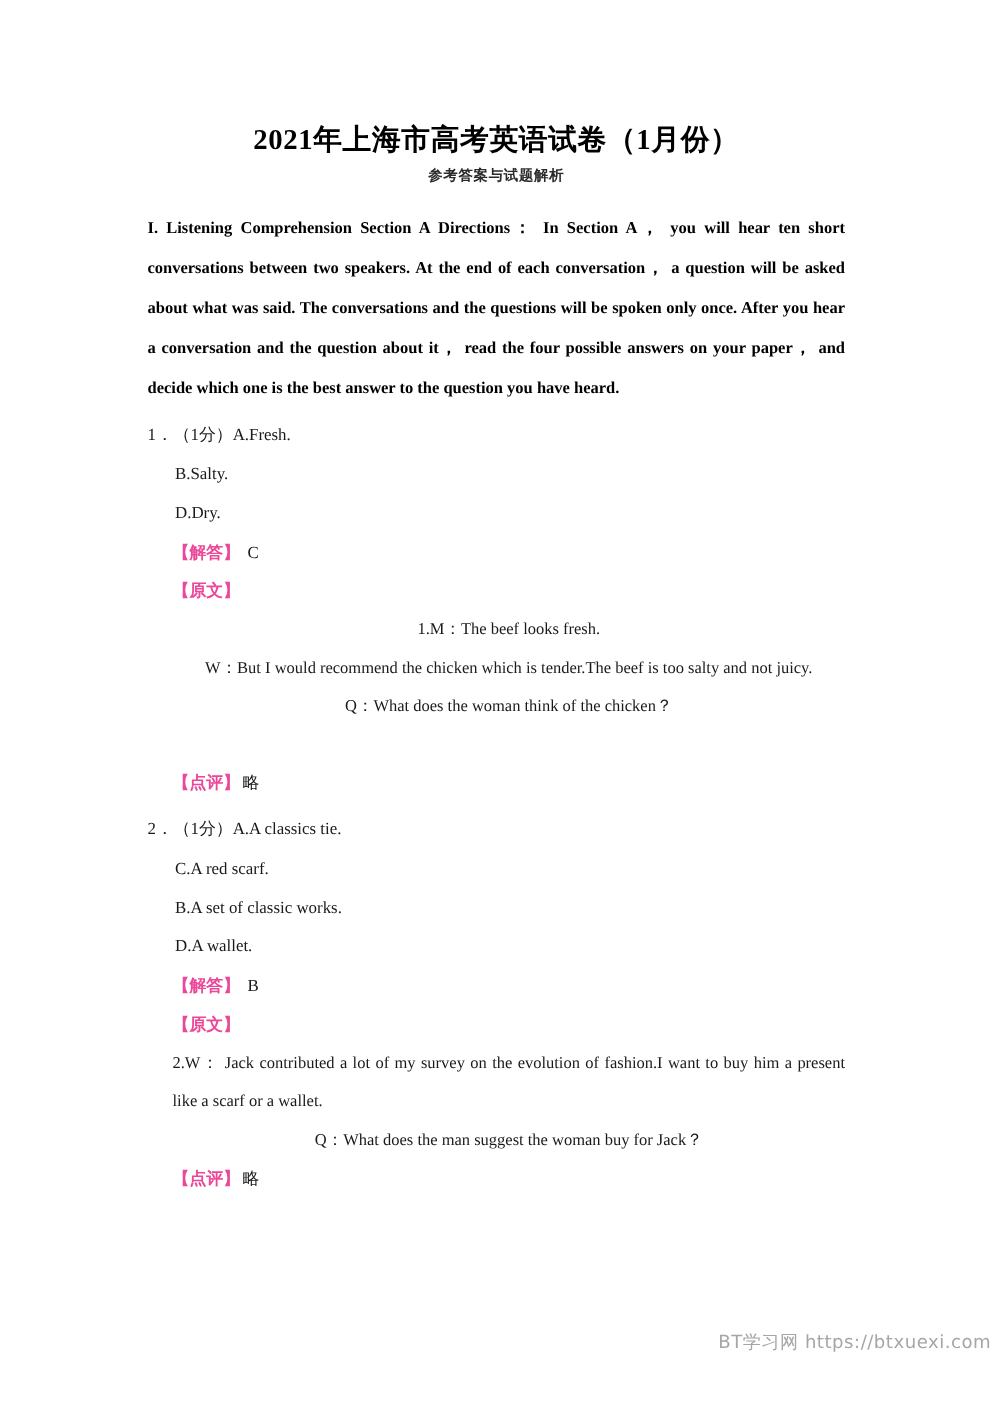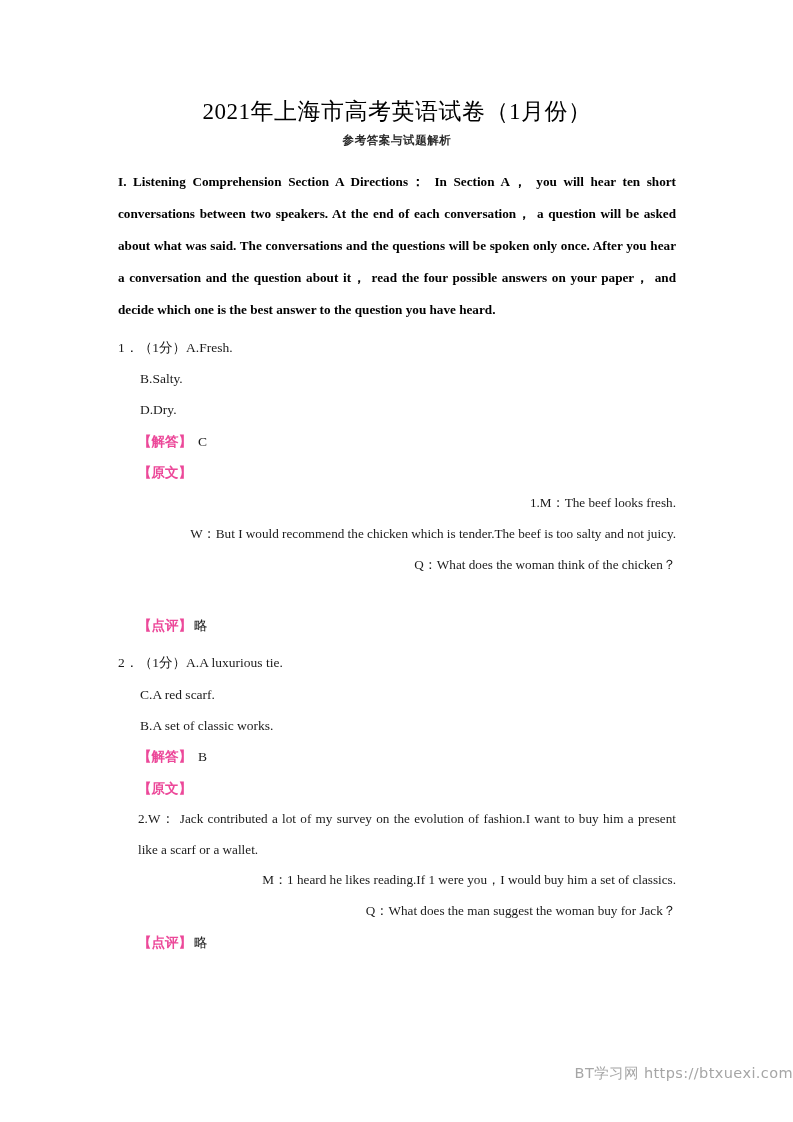--- a/index.html
+++ b/index.html
@@ -28,21 +28,21 @@
   .content {
     position: absolute;
     left: 118px;
     top: 96px;
     width: 558px;
   }
 
   
   .doc-title {
     font-size: 23px;
-    font-weight: normal;
+    font-weight: bold;
     text-align: center;
     letter-spacing: 0.5px;
     line-height: 1.35;
     margin: 0 0 6px 0;
     color: #000;
   }
   .doc-subtitle {
     font-size: 11.5px;
     font-weight: bold;
     text-align: center;
@@ -105,21 +105,21 @@
     color: #1a1a1a;
     padding-left: 2px;
   }
 
   
   .script {
     font-size: 13.2px;
     line-height: 2.32;
     margin: 0;
     padding-left: 20px;
-    text-align: right;
+    text-align: center;
   }
   .script.justified {
     text-align: justify;
     text-justify: inter-word;
     padding-left: 20px;
     padding-right: 0px;
   }
   .gap {
     height: 30px;
   }
@@ -173,36 +173,36 @@
       <div class="gap"></div>
 
       <p class="anno">
         <span class="marker">【点评】</span><span class="anno-plain">略</span>
       </p>
     </div>
 
     <div class="question">
 
       <p class="q-stem">
-        <span class="q-num">2．</span><span class="q-score">（1分）</span><span>A.A luxurious tie.</span>
+        <span class="q-num">2．</span><span class="q-score">（1分）</span><span>A.A classics tie.</span>
       </p>
 
       <p class="opt">C.A red scarf.</p>
       <p class="opt">B.A set of classic works.</p>
+      <p class="opt">D.A wallet.</p>
 
       <p class="anno">
         <span class="marker">【解答】</span><span class="anno-val">B</span>
       </p>
 
       <p class="anno">
         <span class="marker">【原文】</span>
       </p>
 
       <p class="script justified">2.W： Jack contributed a lot of my survey on the evolution of fashion.I want to buy him a present like a scarf or a wallet.</p>
-      <p class="script">M：1 heard he likes reading.If 1 were you，I would buy him a set of classics.</p>
       <p class="script">Q：What does the man suggest the woman buy for Jack？</p>
 
       <p class="anno">
         <span class="marker">【点评】</span><span class="anno-plain">略</span>
       </p>
     </div>
 
   </div>
 
   <div class="footer">BT学习网 https://btxuexi.com</div>

